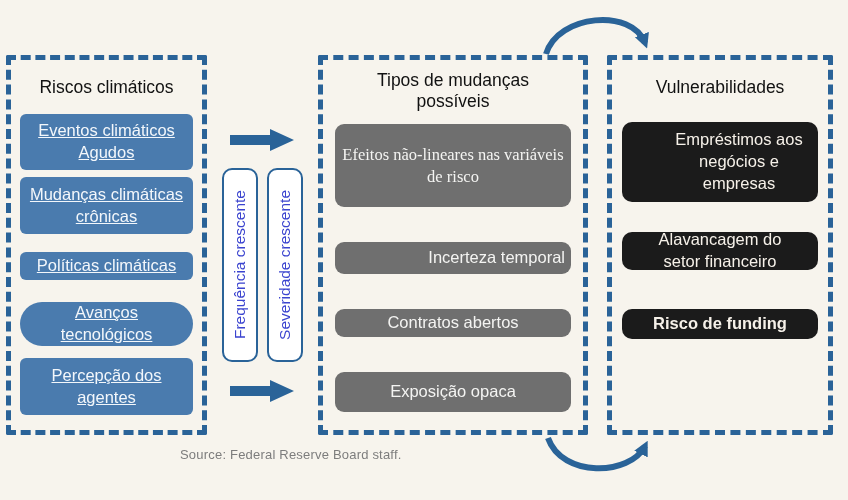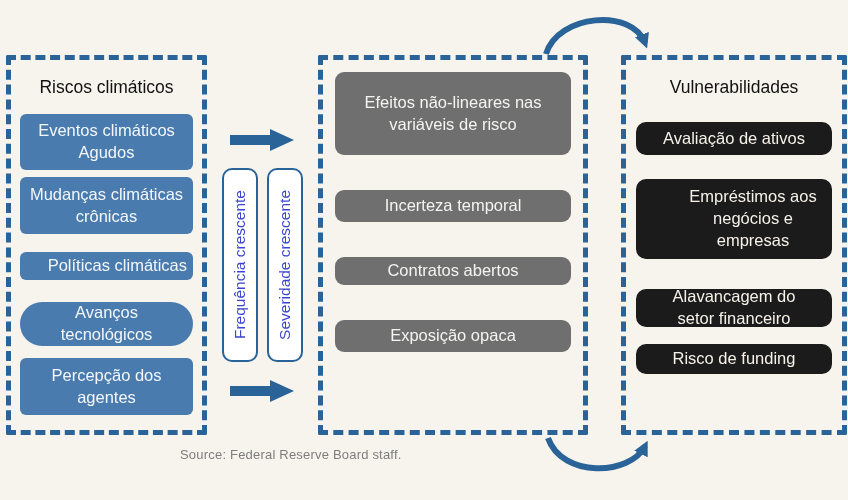--- a/index.html
+++ b/index.html
@@ -14,21 +14,21 @@
 
   .panel {
     position: absolute;
     top: 55px;
     height: 380px;
     border: 5px dashed var(--accent, #2a6398);
     border-radius: 2px;
   }
   .panel-left  { left: 6px;  width: 201px; padding: 0 9px; }
   .panel-mid   { left: 318px; width: 270px; padding: 0 12px; }
-  .panel-right { left: 621px; width: 226px; padding: 0 10px; }
+  .panel-right { left: 607px; width: 226px; padding: 0 10px; }
 
   .panel-title {
     font-size: 17.5px;
     font-weight: 400;
     color: #111111;
     text-align: center;
     line-height: 1.2;
   }
   .panel-left  .panel-title { margin-top: 17px; }
   .panel-mid   .panel-title { margin-top: 10px; max-width: 200px; margin-left: auto; margin-right: auto; }
@@ -43,51 +43,52 @@
     font-size: 16.5px;
     line-height: 1.32;
     padding: 2px 6px;
   }
   .box span { display: inline-block; }
 
   .box-blue {
     background: var(--risk-box, #4a7bae);
     color: #f3f7fb;
     border-radius: 6px;
+    text-decoration: underline;
   }
   .box-gray {
     background: var(--change-box, #6f6f6f);
     color: #f4f4f2;
     border-radius: 9px;
   }
   .box-black {
     background: var(--vuln-box, #1b1b1b);
     color: var(--vuln-text, #f6f1e9);
     border-radius: 10px;
   }
 
   
   .pl-1 { margin-top: 16px; height: 56px; }
   .pl-2 { margin-top: 7px;  height: 57px; }
-  .pl-3 { margin-top: 18px; height: 28px; justify-content: flex-end; }
+  .pl-3 { margin-top: 18px; height: 28px; }
   .pl-4 { margin-top: 22px; height: 44px; border-radius: 22px; }
   .pl-5 { margin-top: 12px; height: 57px; }
   .narrow span { max-width: 128px; }
 
   
-  .pm-1 { margin-top: 12px; height: 83px; }
-  .pm-2 { margin-top: 35px; height: 32px; }
+  .pm-1 { margin-top: 12px; height: 83px; font-family: Liberation Serif, serif; }
+  .pm-2 { margin-top: 35px; height: 32px; justify-content: flex-end; }
   .pm-3 { margin-top: 35px; height: 28px; }
-  .pm-4 { margin-top: 35px; height: 32px; }
+  .pm-4 { margin-top: 35px; height: 40px; }
 
   
   .pr-1 { margin-top: 24px; height: 33px; }
   .pr-2 { margin-top: 24px; height: 80px; padding-left: 44px; }
   .pr-3 { margin-top: 30px; height: 38px; }
-  .pr-4 { margin-top: 17px; height: 30px; }
+  .pr-4 { margin-top: 39px; height: 30px; font-weight: bold; }
   .pr-2 span { max-width: 180px; }
   .pr-3 span { max-width: 160px; }
 
   
   .vlabel {
     position: absolute;
     top: 168px;
     width: 36px;
     height: 194px;
     background: #ffffff;
@@ -157,20 +158,21 @@
   </div>
   <div class="vlabel vlabel-sev">
     <span>Severidade crescente</span>
   </div>
 
   <svg class="flow-arrow flow-arrow-bottom" viewBox="0 0 64 22">
     <polygon points="0,6 40,6 40,0 64,11 40,22 40,16 0,16" fill="#2a6398"></polygon>
   </svg>
 
   <section class="panel panel-mid">
+    <h2 class="panel-title">Tipos de mudanças possíveis</h2>
     <div class="box box-gray pm-1">
         <span>Efeitos não-lineares nas variáveis de risco</span>
       </div>
     <div class="box box-gray pm-2">
         <span>Incerteza temporal</span>
       </div>
     <div class="box box-gray pm-3">
         <span>Contratos abertos</span>
       </div>
     <div class="box box-gray pm-4">
@@ -191,23 +193,20 @@
     <defs>
       <marker id="ah2" markerWidth="15" markerHeight="15" refX="9" refY="7.5" orient="auto" markerUnits="userSpaceOnUse">
         <path d="M0,0 L15,7.5 L0,15 z" fill="#2a6398"></path>
       </marker>
     </defs>
     <path d="M 8 2 C 22 42, 90 40, 105 10" fill="none" stroke="#2a6398" stroke-width="6" marker-end="url(#ah2)"></path>
   </svg>
 
   <section class="panel panel-right">
     <h2 class="panel-title">Vulnerabilidades</h2>
-    <div class="box box-black pr-1">
-        <span>Avaliação de ativos</span>
-      </div>
     <div class="box box-black pr-2">
         <span>Empréstimos aos negócios e empresas</span>
       </div>
     <div class="box box-black pr-3">
         <span>Alavancagem do setor financeiro</span>
       </div>
     <div class="box box-black pr-4">
         <span>Risco de funding</span>
       </div>
   </section>

